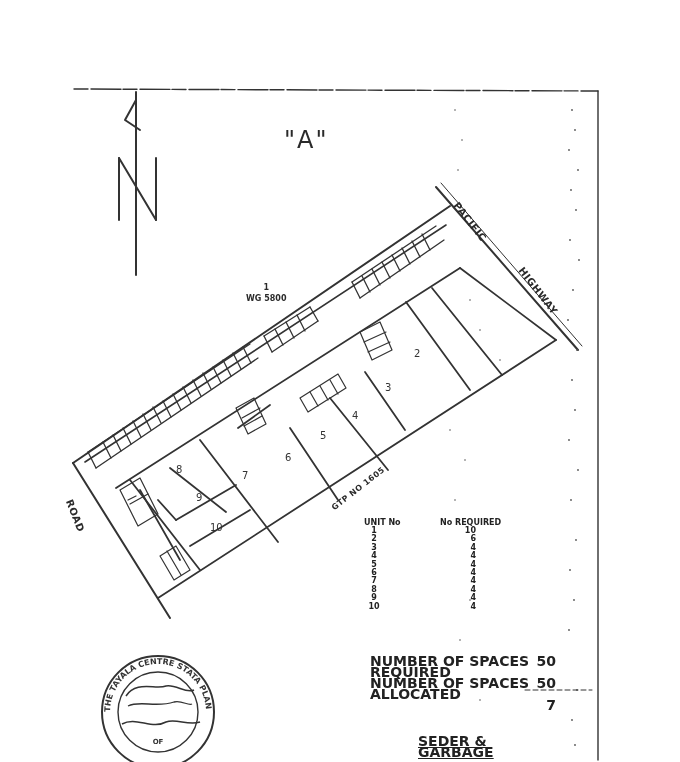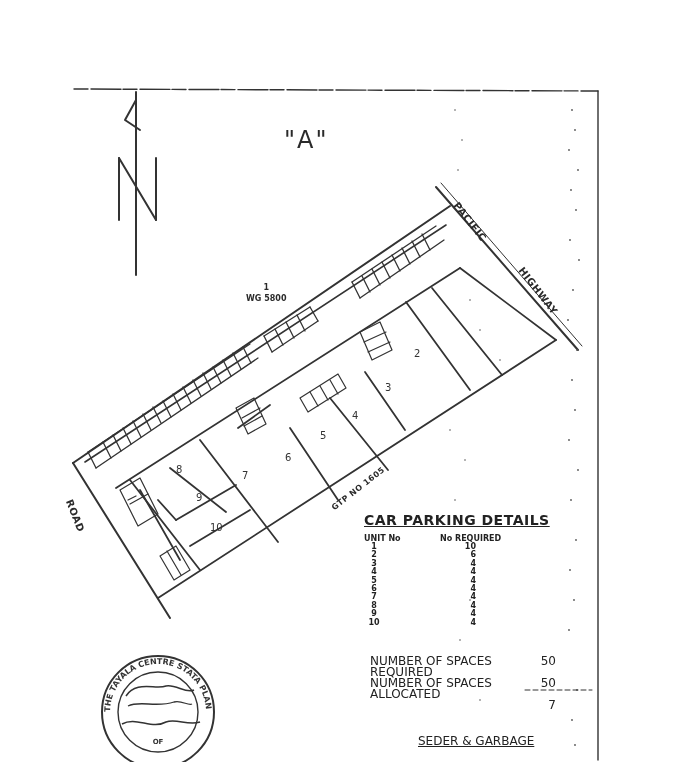--- a/index.html
+++ b/index.html
@@ -14,21 +14,21 @@
     #road-road { left:74px; top:498px; font-size:10px; transform:rotate(68deg); transform-origin:left top; }
     #gtp { left:330px; top:505px; font-size:8px; transform:rotate(-38deg); transform-origin:left top; }
     .unit-num { position:absolute; font-size:10px; font-family:"DejaVu Sans", sans-serif; color:#333; }
     #parking { position:absolute; left:364px; top:512px; width:200px; }
     #parking-title { font-size:14px; font-weight:bold; text-decoration:underline; letter-spacing:0.5px; margin-left:0px; }
     #parking-head { display:flex; font-size:8px; font-weight:bold; margin-top:6px; }
     #parking-head .h1 { width:76px; }
     .prow { display:flex; font-size:8px; font-weight:bold; line-height:8.4px; }
     .prow .c1 { width:20px; text-align:center; }
     .prow .c2 { width:92px; text-align:right; }
-    #summary { position:absolute; left:370px; top:656px; width:186px; font-size:12px; font-weight:normal; line-height:11px; }
+    #summary { position:absolute; left:370px; top:656px; width:186px; font-size:14px; font-weight:bold; line-height:11px; }
     .srow { display:flex; justify-content:space-between; }
     .srow.center .lbl { padding-left:48px; text-decoration:underline;margin-top:36px; }
     #seal { position:absolute; left:96px; top:650px; width:124px; height:116px; }
   </style>
 </head>
 <body>
 
 <svg id="plan" viewBox="0 0 680 762" xmlns="http://www.w3.org/2000/svg">
   <g fill="none" stroke="#333" stroke-linecap="round" stroke-linejoin="round">
 
@@ -187,21 +187,20 @@
 <div class="unit-num" style="left:385px;top:382px;">3</div>
 <div class="unit-num" style="left:352px;top:410px;">4</div>
 <div class="unit-num" style="left:320px;top:430px;">5</div>
 <div class="unit-num" style="left:285px;top:452px;">6</div>
 <div class="unit-num" style="left:242px;top:470px;">7</div>
 <div class="unit-num" style="left:176px;top:464px;">8</div>
 <div class="unit-num" style="left:196px;top:492px;">9</div>
 <div class="unit-num" style="left:210px;top:522px;">10</div>
 
 <div id="parking">
-  <div id="parking-title">CAR PARKING DETAILS</div>
   <div id="parking-head">
     <span class="h1">UNIT No</span>
     <span>No REQUIRED</span>
   </div>
   <div class="prow">
       <span class="c1">1</span>
       <span class="c2">10</span>
     </div>
   <div class="prow">
       <span class="c1">2</span>

